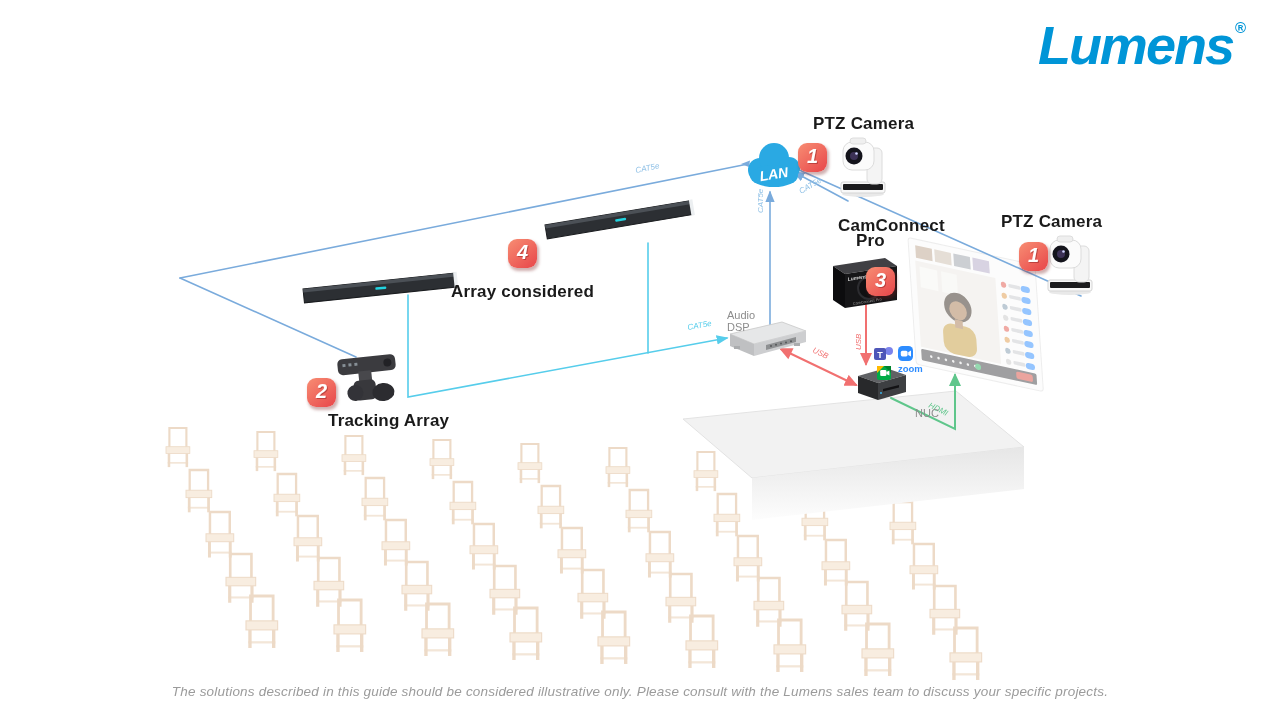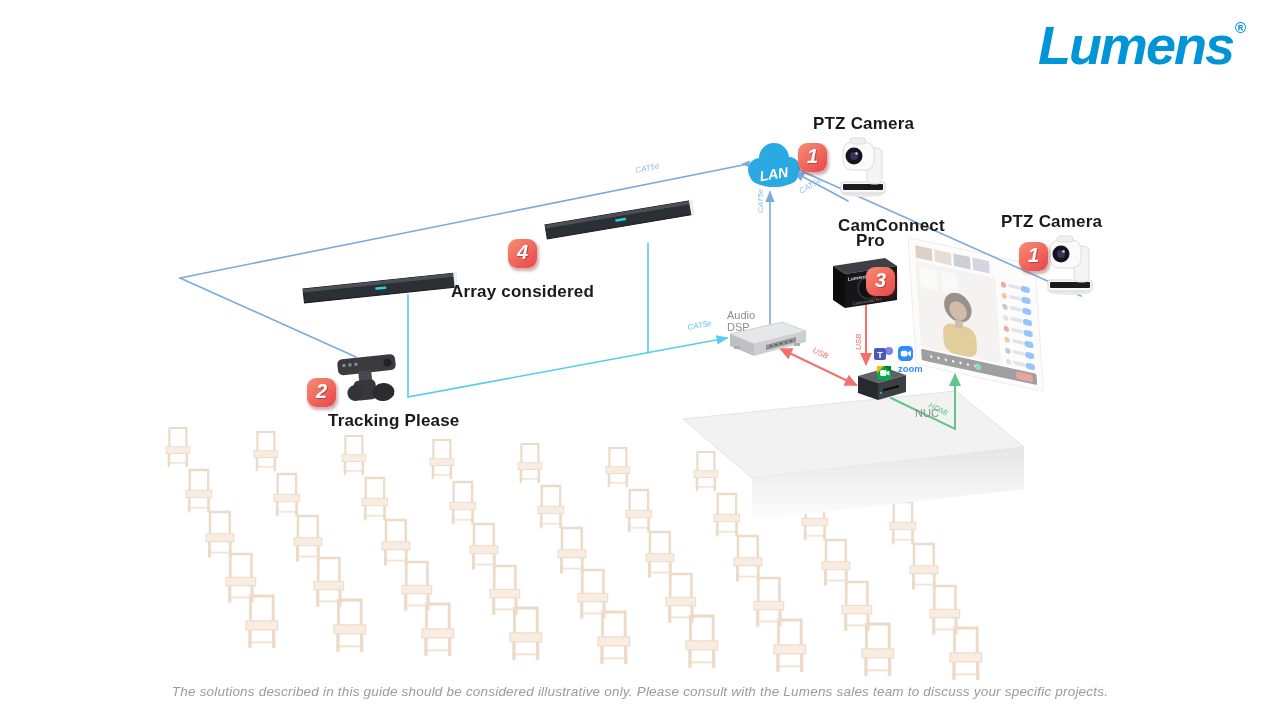--- a/index.html
+++ b/index.html
@@ -573,21 +573,21 @@
   <span>Lumens</span><sup>®</sup>
 </div>
 
 <div class="abs dev-label" style="left:813px;top:116px;">PTZ Camera</div>
 <div class="abs dev-label" style="left:1001px;top:214px;">PTZ Camera</div>
 <div class="abs dev-label" style="left:838px;top:218px;width:65px;text-align:center;">
   <div>CamConnect</div>
   <div>Pro</div>
 </div>
 <div class="abs dev-label" style="left:451px;top:284px;">Array considered</div>
-<div class="abs dev-label" style="left:328px;top:413px;">Tracking Please</div>
+<div class="abs dev-label" style="left:328px;top:413px;">Tracking Array</div>
 <div class="abs gray-label" style="left:727px;top:309px;">
   <div>Audio</div>
   <div>DSP</div>
 </div>
 <div class="abs gray-label" style="left:915px;top:407px;">NUC</div>
 
 <div class="abs badge" style="left:798px;top:143px;">
   <span>1</span>
   </div>
 <div class="abs badge" style="left:1019px;top:242px;">

